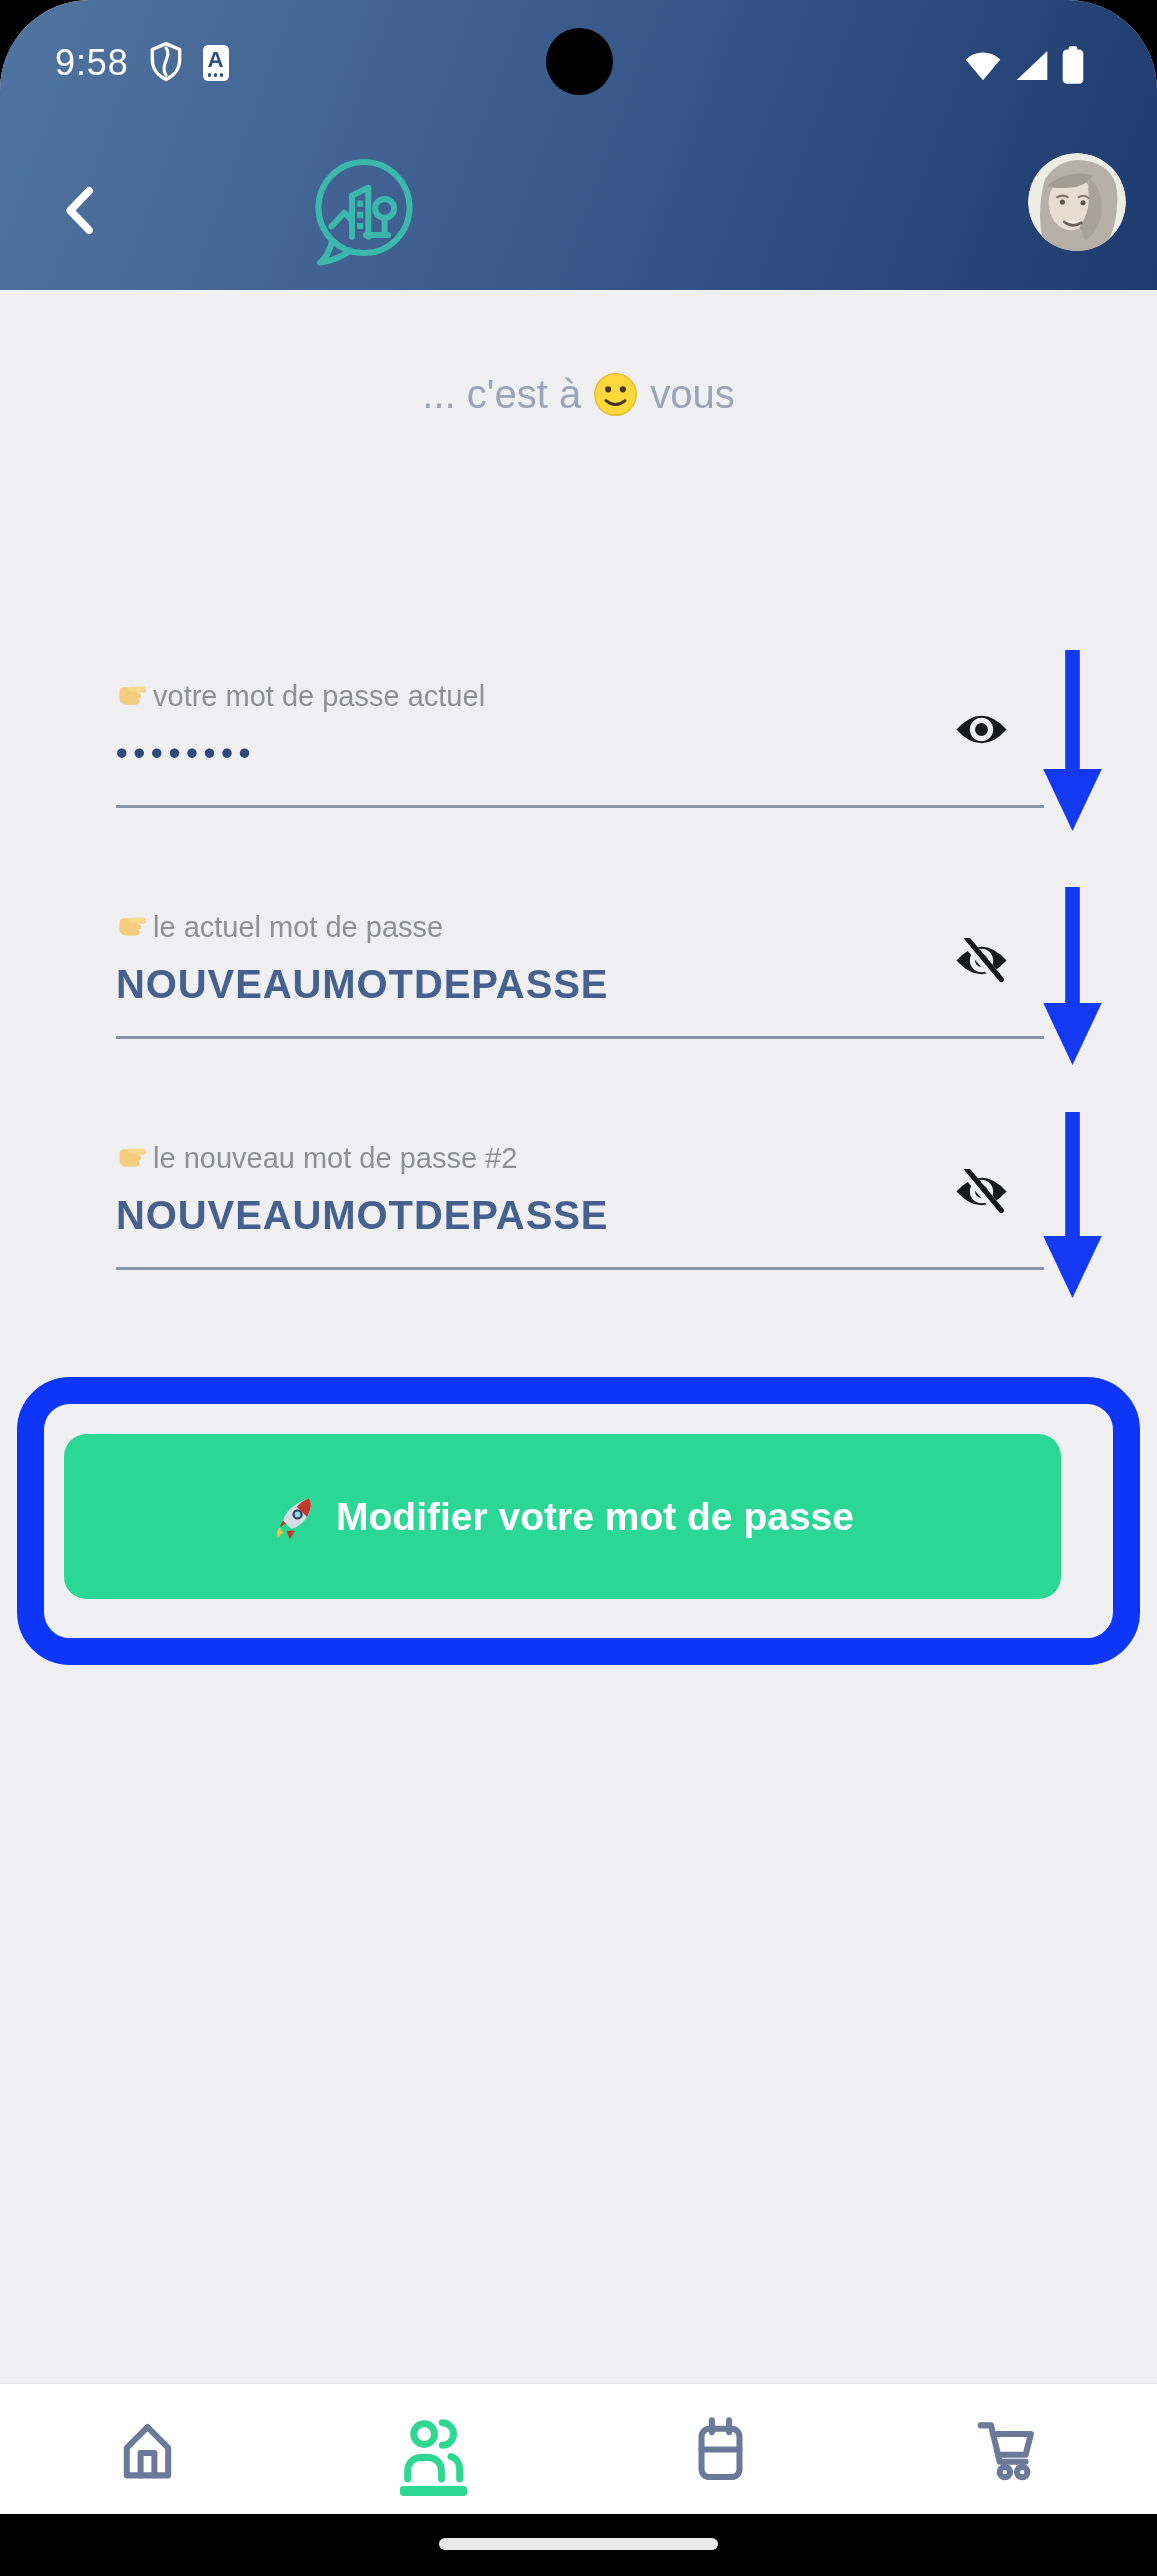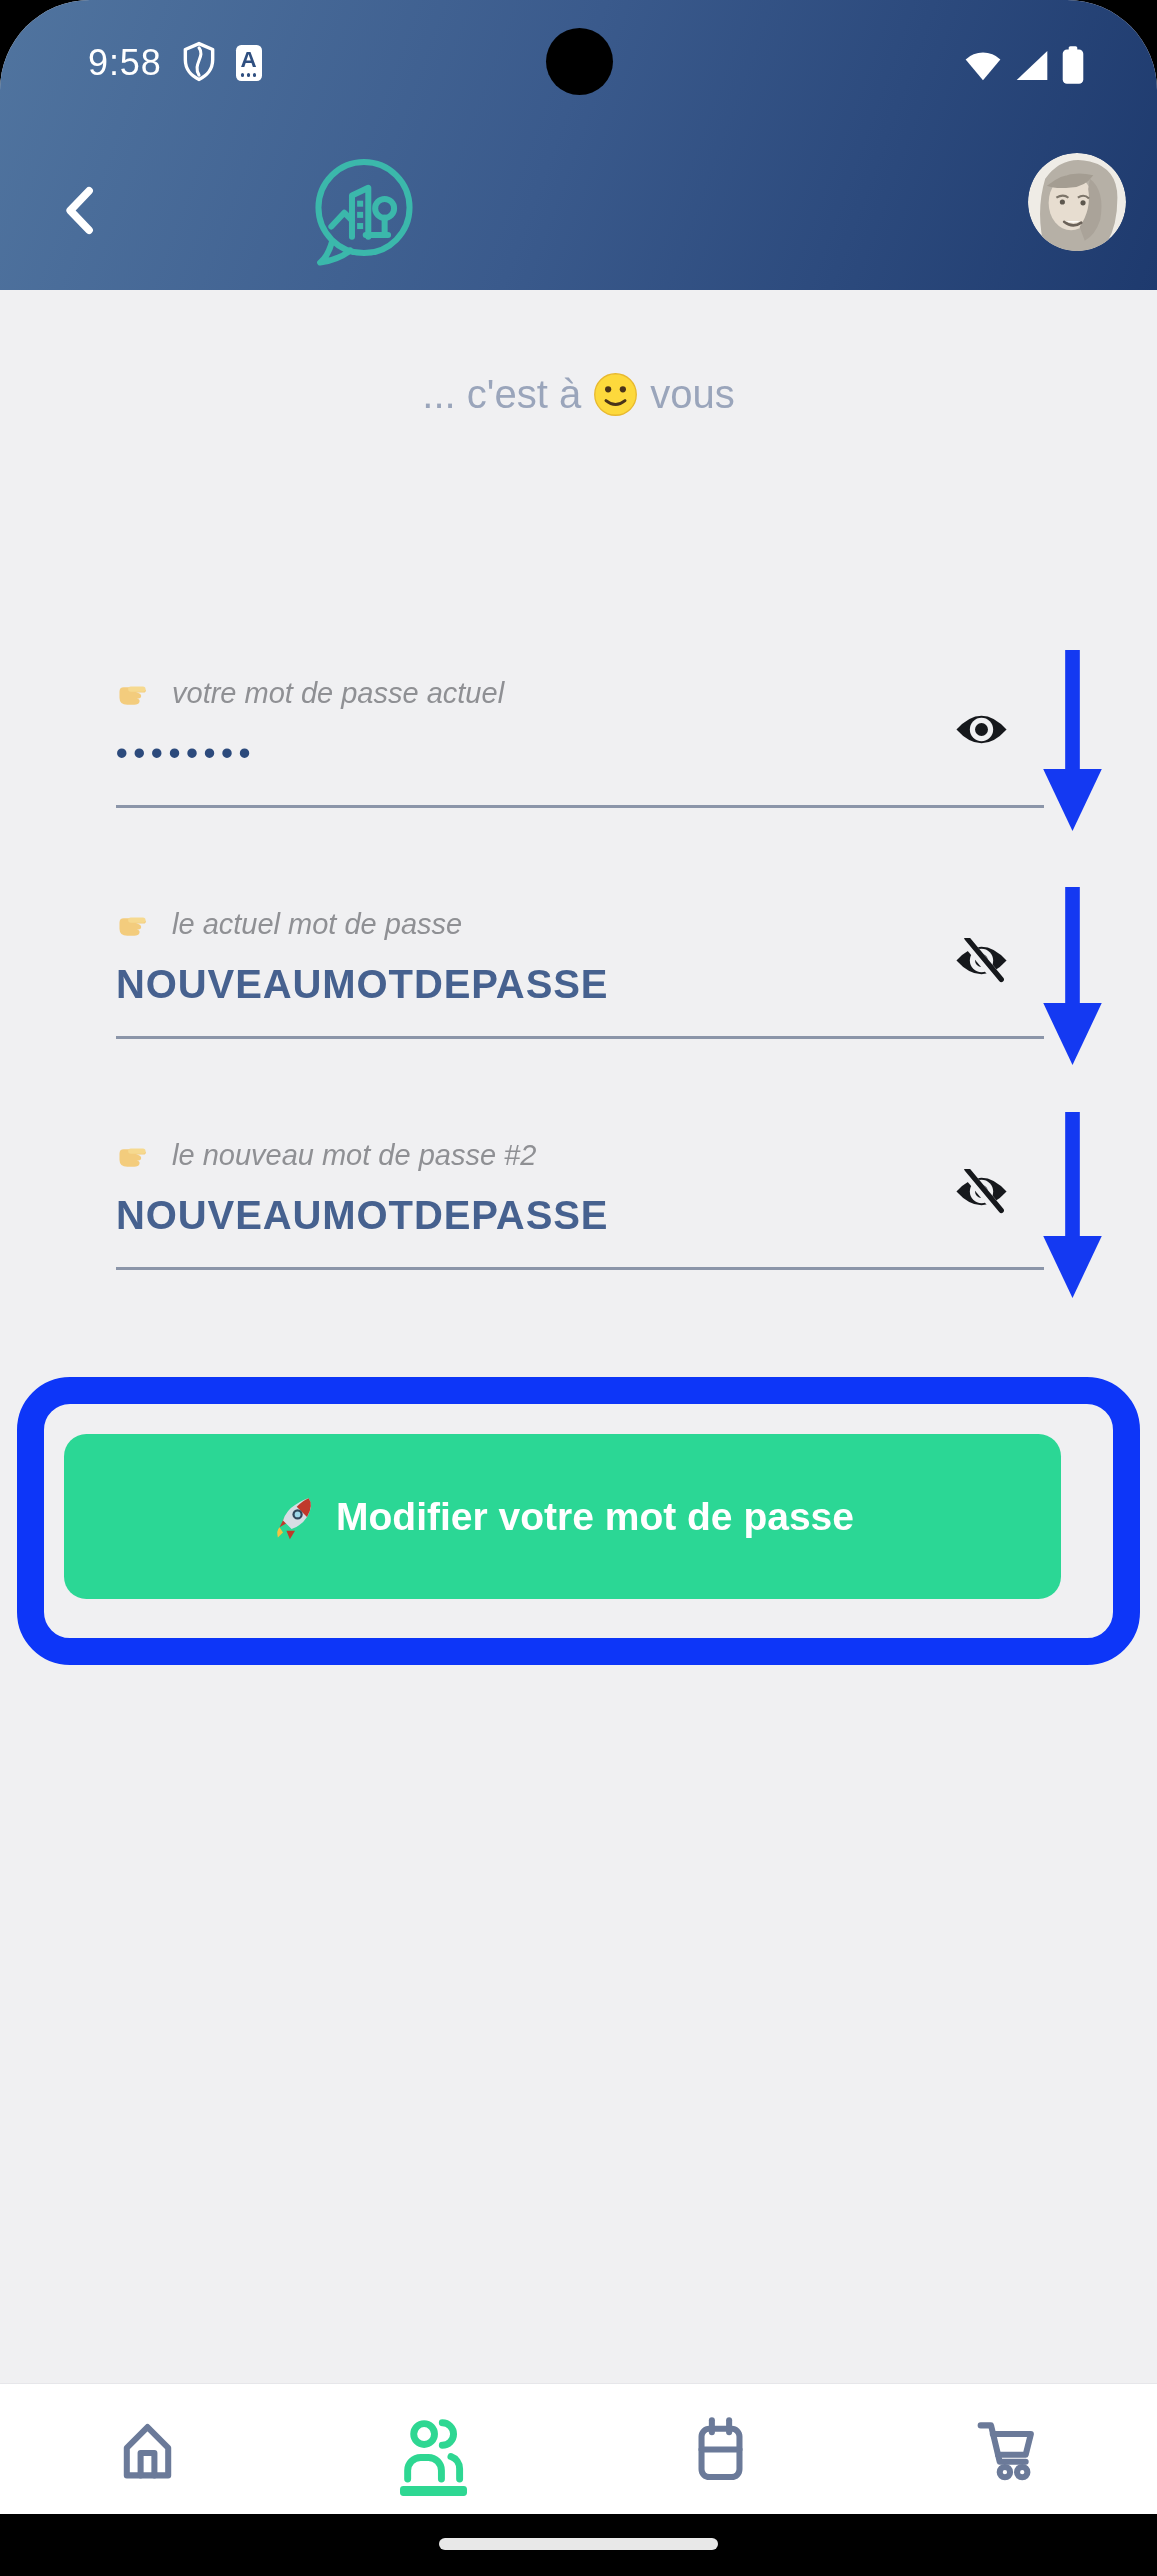--- a/index.html
+++ b/index.html
@@ -5,21 +5,21 @@
   html,body{margin:0;padding:0;background:#000;}
   *{box-sizing:border-box;}
   body{font-family:"Liberation Sans","DejaVu Sans",sans-serif;}
   .phone{position:relative;width:1157px;height:2576px;background:#000;overflow:hidden;}
   .screen{position:absolute;inset:0;border-radius:90px 90px 0 0;overflow:hidden;background:#f0f0f2;}
 
   
   .header{position:absolute;top:0;left:0;width:1157px;height:290px;
           background:linear-gradient(110deg,#50749f 0%,#3a5a8c 48%,#1e3a6e 100%);}
   .statusbar{position:absolute;top:0;left:0;right:0;height:103px;}
-  .sb-left{position:absolute;left:55px;top:41px;display:flex;align-items:center;gap:19px;margin-left:33px;}
+  .sb-left{position:absolute;left:55px;top:41px;display:flex;align-items:center;gap:19px;}
   .sb-time{color:#fff;font-size:36px;font-weight:500;letter-spacing:0.9px;line-height:1;}
   .sb-right{position:absolute;right:72px;top:45px;display:flex;align-items:center;gap:12px;}
   .cutout{position:absolute;left:546px;top:27.6px;width:67px;height:67px;border-radius:50%;background:#000;}
   .a-badge{width:26px;height:36px;background:#fff;border-radius:5.2px;display:flex;flex-direction:column;
            align-items:center;justify-content:center;}
   .a-badge .a{color:#2f4f80;font-size:22.4px;font-weight:bold;line-height:1;}
   .a-badge .dots{display:flex;gap:2.6px;margin-top:1.7px;}
   .a-badge .dots i{width:3.4px;height:3.4px;background:#2f4f80;border-radius:50%;}
 
   .back-btn{position:absolute;left:60px;top:184px;width:41px;height:53px;}
@@ -30,21 +30,21 @@
   .page-subtitle{color:#fff;font-size:32px;font-weight:400;margin-top:6.9px;white-space:nowrap;}
   .avatar{position:absolute;left:1028px;top:153px;width:98px;height:98px;border-radius:50%;overflow:hidden;}
 
   
   .intro{position:absolute;top:372px;left:0;width:1157px;color:#9aa5bb;
          font-size:40px;font-weight:500;display:flex;justify-content:center;align-items:center;gap:12px;}
 
   
   .field{position:absolute;left:116px;width:928px;height:132px;border-bottom:3.4px solid #8b95a9;}
   .f1{top:676px;} .f2{top:907px;} .f3{top:1138px;}
-  .field-label{display:flex;align-items:flex-start;gap:23px;color:#8f9094;font-size:29px;line-height:34px;font-style:italic;}
+  .field-label{display:flex;align-items:center;gap:4px;color:#8f9094;font-size:29px;line-height:34px;}
   .field-value{margin-top:13.8px;color:#46618f;font-size:40px;font-weight:700;letter-spacing:0.9px;line-height:46px;}
   .field-value.masked{font-size:33px;font-weight:bold;letter-spacing:6px;color:#2c4a7c;line-height:46px;}
   .vis-toggle{position:absolute;right:34px;top:31px;width:57px;height:45px;}
 
   .flow-arrow{position:absolute;width:59px;}
   .ar1{left:1043px;top:650px;} .ar2{left:1043px;top:887px;} .ar3{left:1043px;top:1112px;}
 
   
   .cta-ring{position:absolute;left:17px;top:1377px;width:1123px;height:288px;
             border:27px solid #0d36f8;border-radius:53px;}

